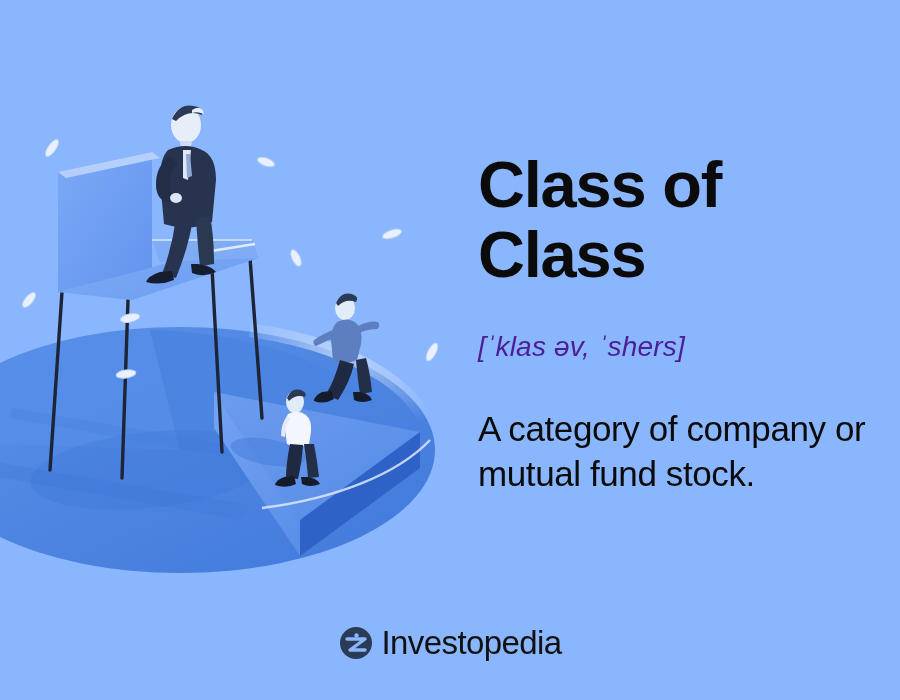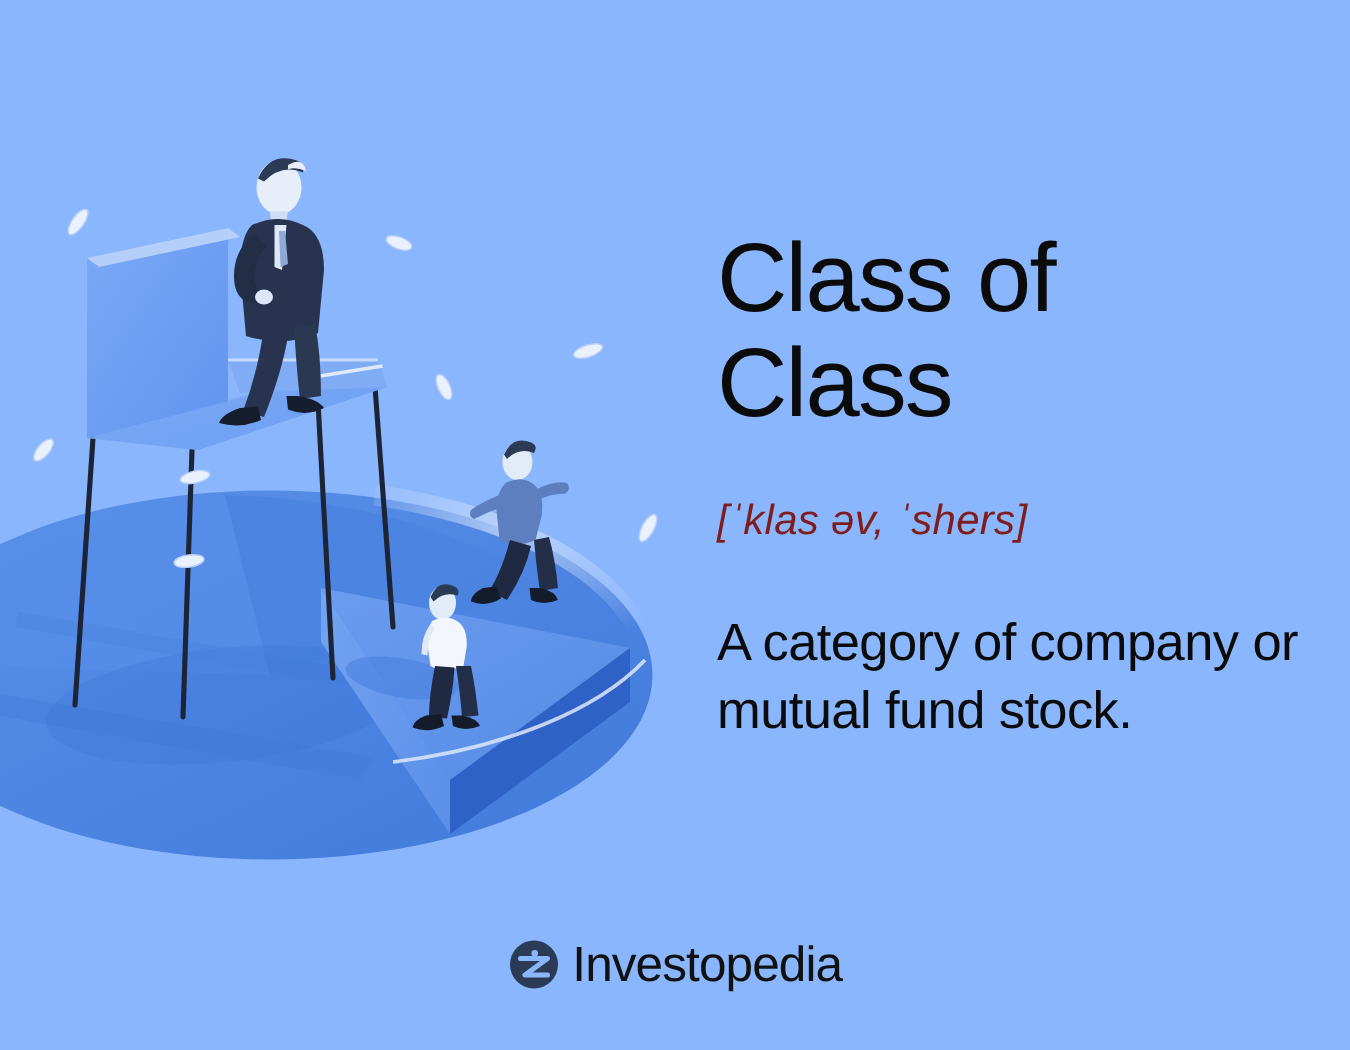--- a/index.html
+++ b/index.html
@@ -16,26 +16,26 @@
   #illustration {
     position:absolute; left:0; top:0; width:450px; height:640px;
   }
   #illustration svg { display:block; width:450px; height:640px; }
 
   
   #text-col {
     position:absolute; left:478px; top:150px; width:400px;
   }
   #title {
-    font-size:65px; font-weight:normal; line-height:1.07;
+    font-size:65px; font-weight:bold; line-height:1.07;
     color:#0B0B0B; letter-spacing:-1.2px;
   }
   #phonetic {
     margin-top:42px; font-size:28px; font-style:italic;
-    color:#7f1d1d; letter-spacing:0.2px;
+    color:#4c1d95; letter-spacing:0.2px;
   }
   #definition {
     margin-top:44px; font-size:35px; line-height:1.28;
     color:#0B0B0B; letter-spacing:-0.4px; max-width:400px;
   }
 
   
   #logo {
     position:absolute; left:0; right:0; bottom:38px;
     display:flex; align-items:center; justify-content:center; gap:9px;

